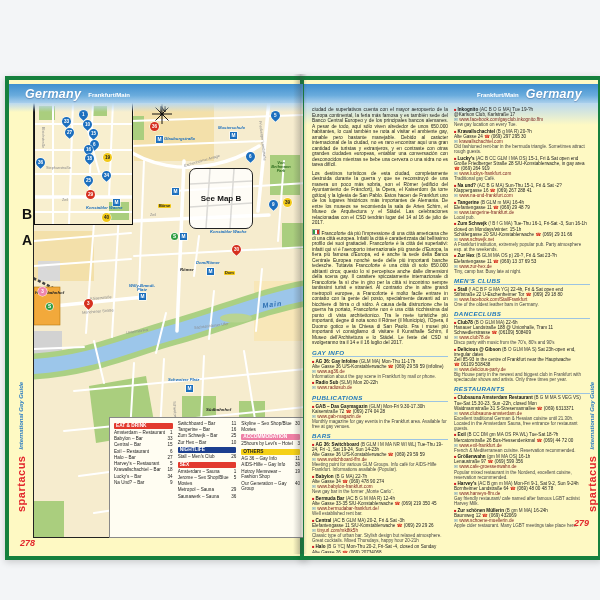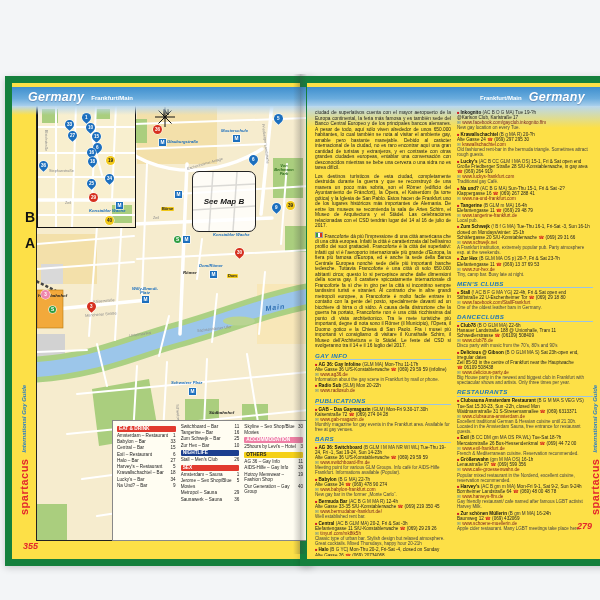--- a/index.html
+++ b/index.html
@@ -1,36 +1,36 @@
 <!DOCTYPE html>
 <html><head>
 <meta charset="utf-8">
 <style>
   html,body{margin:0;padding:0;width:600px;height:600px;background:#f3f5f7;font-family:"Liberation Sans","DejaVu Sans",sans-serif;overflow:hidden}
   .stage{position:relative;width:600px;height:600px}
-  .page{position:absolute;top:76px;width:294px;height:476px;background:#fde047;box-shadow:0 2px 7px rgba(0,0,0,.18);border:7px solid #15803d;overflow:hidden}
+  .page{position:absolute;top:76px;width:294px;height:476px;background:#fef9c3;box-shadow:0 2px 7px rgba(0,0,0,.18);border:4px solid #15803d;overflow:hidden}
   #pageL{left:5px}
   #pageR{left:300px}
   .gutter{position:absolute;left:293px;top:74px;width:14px;height:480px;z-index:30;background:linear-gradient(90deg,rgba(0,0,0,0),rgba(60,60,60,.22) 48%,rgba(60,60,60,.28) 54%,rgba(0,0,0,0));pointer-events:none}
   
   .hdrbar{position:absolute;left:0;right:0;top:4px;height:19px;background:linear-gradient(180deg,#3f8fce 0%,#6aacdd 60%,#a9cfec 100%);color:#fff;display:flex;align-items:center;z-index:4}
   .hdrfade{position:absolute;left:0;right:0;top:23px;background:linear-gradient(180deg,#b9d8ef,rgba(255,255,255,0));z-index:3}
   .hdr-big{font-size:12.5px;font-weight:bold;font-style:italic;letter-spacing:.3px;text-shadow:0 1px 1px rgba(0,0,60,.25)}
   .hdr-small{font-size:6px;font-weight:bold;margin:2px 7px 0 7px}
   
   .sidevert{position:absolute;z-index:6;display:flex;align-items:center;gap:6px;transform:rotate(-90deg);transform-origin:0 0;white-space:nowrap}
   .brand{color:#e3282d;font-weight:bold;font-size:11px;letter-spacing:.5px}
   .tagline{color:#2f7fc2;font-style:italic;font-size:6px;font-weight:bold}
   .pageno{position:absolute;font-size:9px;font-weight:bold;font-style:italic;color:#e3282d;z-index:6}
   
   #map{position:absolute;left:24px;top:20px;width:272px;height:436px;border:1px solid #222;background:#f6ecce;z-index:2;overflow:hidden}
   #map svg{position:absolute;left:0;top:0}
   .inset{position:absolute;left:0;top:0;width:97px;height:122px;border:1.5px solid #111;z-index:2;background:#f8efcf;overflow:hidden}
   .seebox{position:absolute;left:155px;top:67px;width:62px;height:59px;background:rgba(255,255,255,.82);border:1.5px solid #222;border-radius:7px;z-index:5;display:flex;align-items:center;justify-content:center;text-align:center}
-  .seebox .t{font-weight:bold;font-style:italic;font-size:8px;color:#111;line-height:1.25}
+  .seebox .t{font-weight:bold;font-size:8px;color:#111;line-height:1.25}
   .seebox svg{position:absolute;left:0;top:0;opacity:.35}
   .maplbl{position:absolute;z-index:6;white-space:nowrap;transform-origin:0 0;line-height:1}
   .l-street{font-size:3.8px;color:#8a8a8a}
   .l-station{font-size:4.2px;color:#1c6fbe;font-weight:bold;font-style:italic}
   .l-place{font-size:4.3px;color:#222;font-weight:bold;font-style:italic}
   .l-park{font-size:4px;color:#2f6e1f;font-weight:bold;font-style:italic}
   .l-river{font-size:7px;color:#2b6db0;font-weight:bold;font-style:italic;letter-spacing:1px}
   .l-chip{font-size:4px;color:#222;font-weight:bold;background:#f2c918;padding:0 1px;border-radius:1px}
   .wrapc{white-space:normal;text-align:center}
   .mk{position:absolute;width:9px;height:9px;display:flex;align-items:center;justify-content:center;font-size:4.6px;font-weight:bold;color:#fff;z-index:8;box-shadow:0 0 0 .5px #fff}
@@ -407,21 +407,21 @@
               <span class="lg-v" data-interactable="false">40</span>
             </div>
           </div>
         </div>
     </div>
 
     <div class="sidevert" style="left:6px;top:432px" data-interactable="false">
       <span class="brand" data-interactable="false">spartacus</span>
       <span class="tagline" data-interactable="false">International Gay Guide</span>
     </div>
-    <div class="pageno" style="left:11px;bottom:8px" data-interactable="false">355</div>
+    <div class="pageno" style="left:11px;bottom:8px" data-interactable="false">278</div>
   </div>
 
   <div class="page" id="pageR" data-interactable="false">
     <div class="hdrbar" style="justify-content:flex-end" data-interactable="false">
       <span class="hdr-small" data-interactable="false">Frankfurt/Main</span>
       <span class="hdr-big" style="margin-right:16px" data-interactable="false">Germany</span>
     </div>
     <div class="hdrfade" style="height:22px" data-interactable="false"></div>
 
     <div class="col" id="colL" data-interactable="false">

